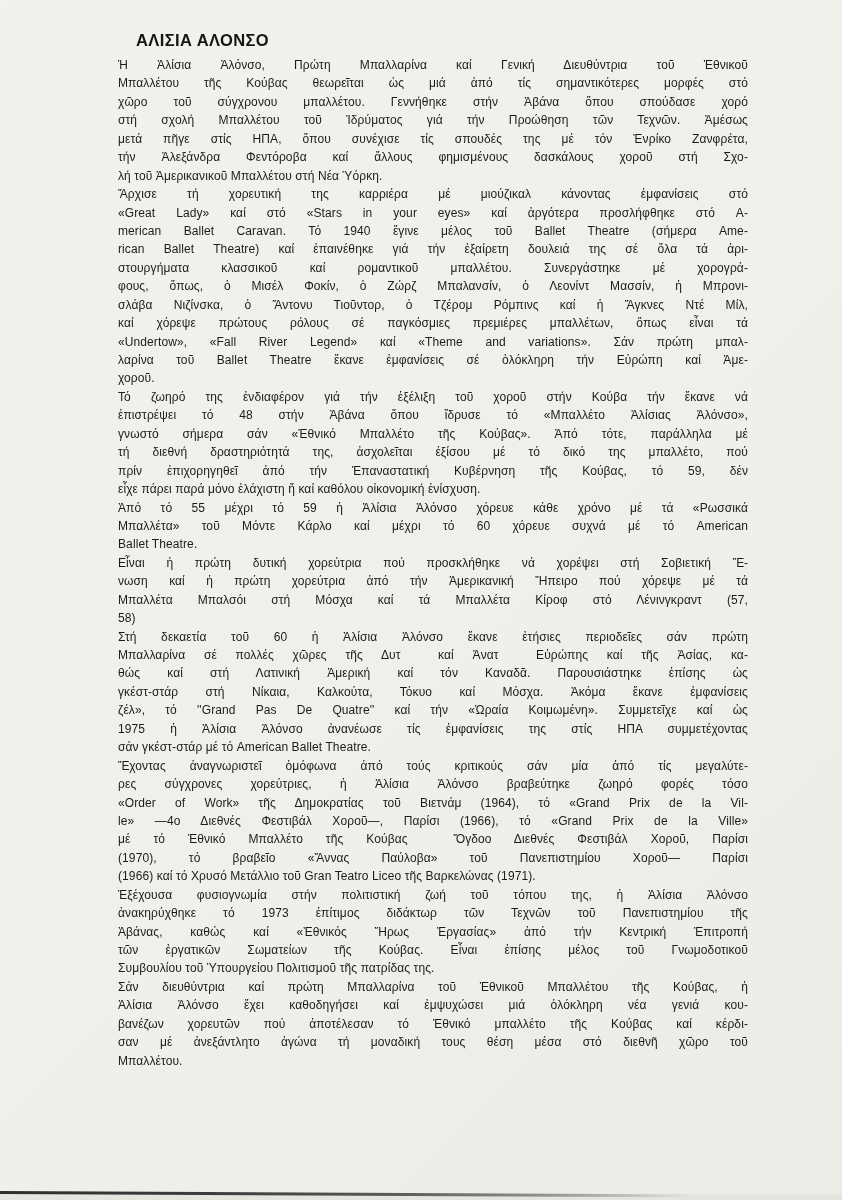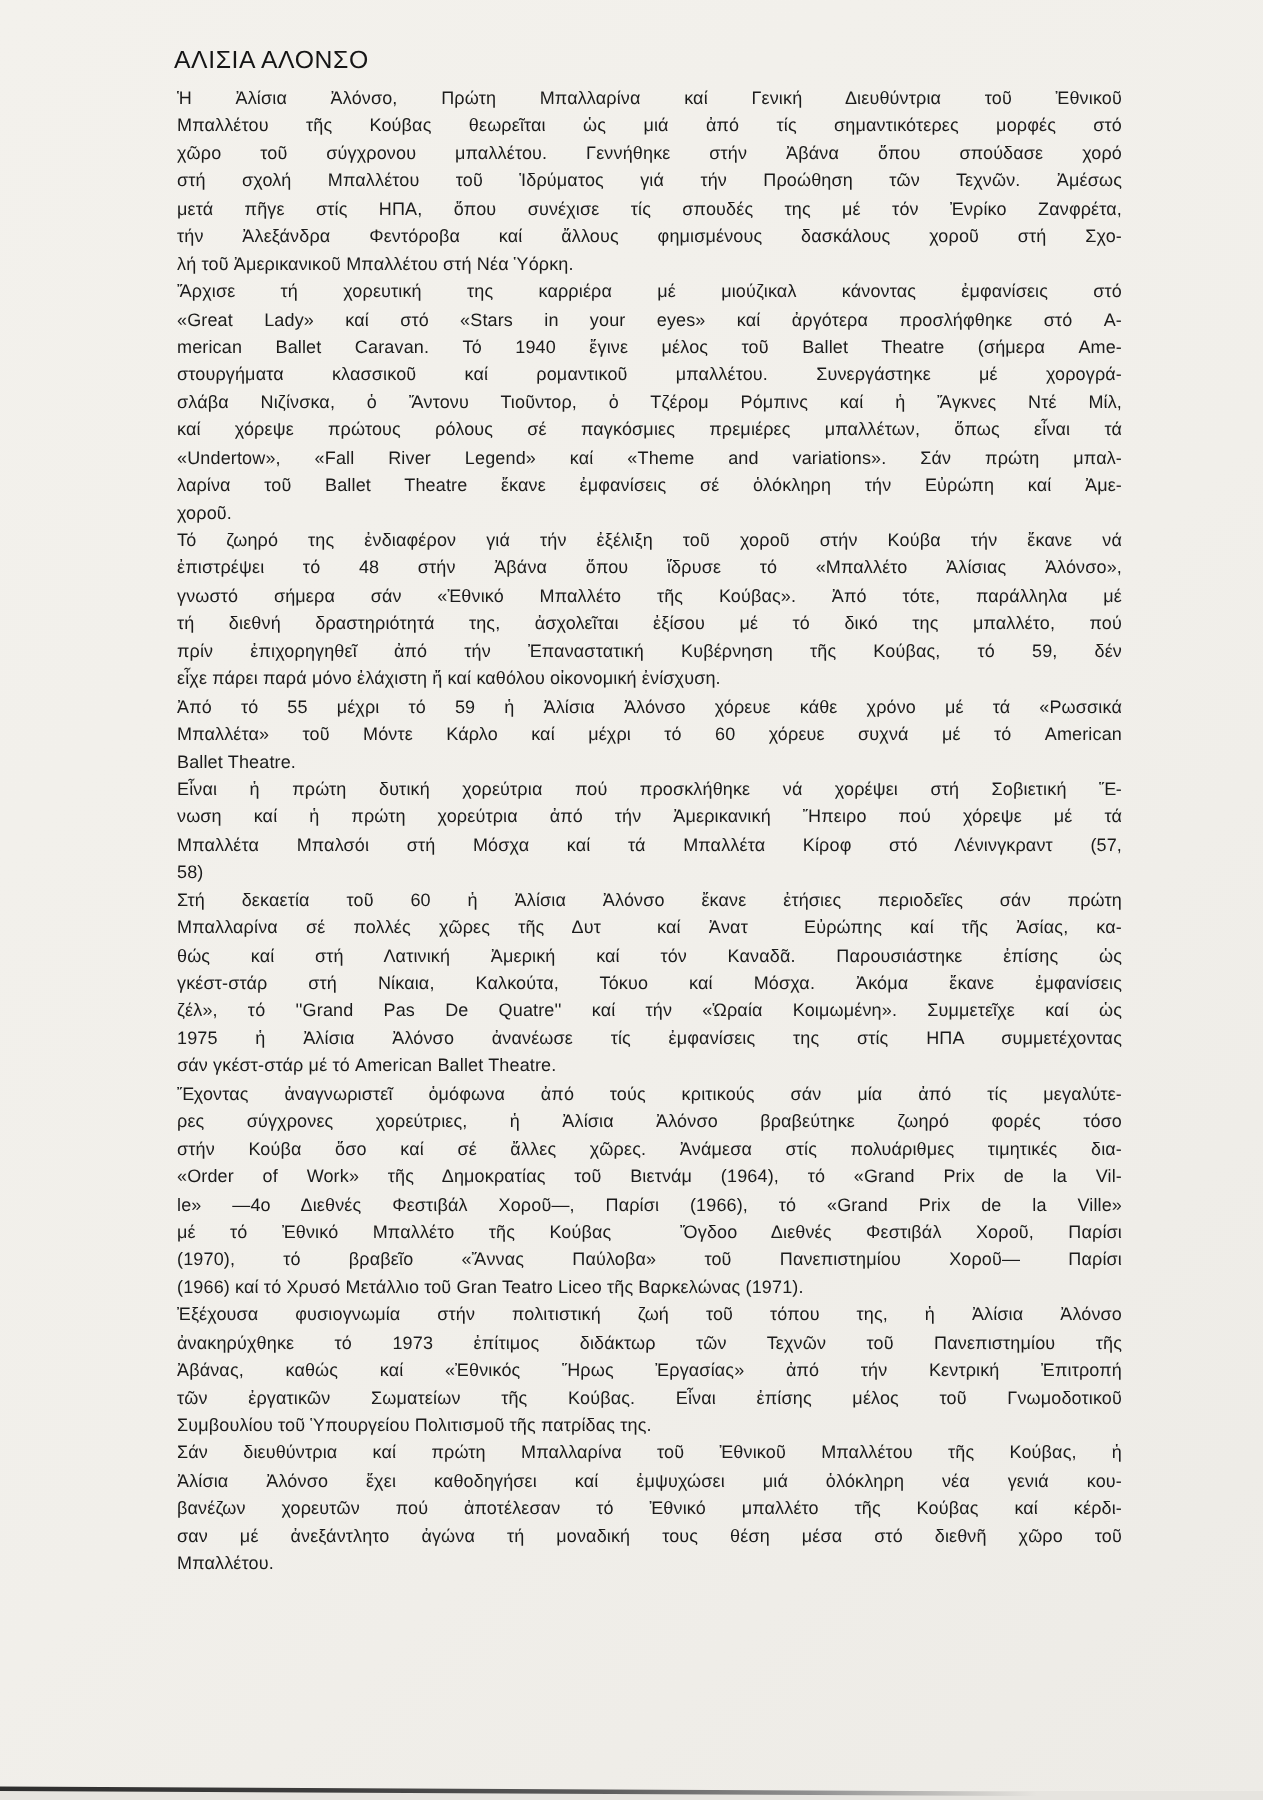--- a/index.html
+++ b/index.html
@@ -11,25 +11,25 @@
     position: relative;
     width: 842px;
     height: 1200px;
     background: linear-gradient(135deg, #f3f1ec 0%, #f1efea 55%, #edebe6 100%);
     font-family: "Liberation Sans", "DejaVu Sans", sans-serif;
     color: #1b1b1b;
     overflow: hidden;
   }
   .title {
     position: absolute;
-    left: 116px;
+    left: 136px;
     top: 31px;
     margin: 0;
     font-size: 16.5px;
-    font-weight: 400;
+    font-weight: 700;
     letter-spacing: 0.4px;
     color: #151515;
   }
   .body {
     position: absolute;
     left: 118px;
     top: 56px;
     width: 630px;
   }
   .paragraph {
@@ -82,21 +82,23 @@
         <div class="line">χῶρο τοῦ σύγχρονου μπαλλέτου. Γεννήθηκε στήν Ἀβάνα ὅπου σπούδασε χορό</div>
         <div class="line">στή σχολή Μπαλλέτου τοῦ Ἱδρύματος γιά τήν Προώθηση τῶν Τεχνῶν. Ἀμέσως</div>
         <div class="line">μετά πῆγε στίς ΗΠΑ, ὅπου συνέχισε τίς σπουδές της μέ τόν Ἐνρίκο Ζανφρέτα,</div>
         <div class="line">τήν Ἀλεξάνδρα Φεντόροβα καί ἄλλους φημισμένους δασκάλους χοροῦ στή Σχο-</div>
         <div class="line last">λή τοῦ Ἀμερικανικοῦ Μπαλλέτου στή Νέα Ὑόρκη.</div>
       </div>
     <div class="paragraph">
         <div class="line">Ἄρχισε τή χορευτική της καρριέρα μέ μιούζικαλ κάνοντας ἐμφανίσεις στό</div>
         <div class="line">«Great Lady» καί στό «Stars in your eyes» καί ἀργότερα προσλήφθηκε στό A-</div>
         <div class="line">merican Ballet Caravan. Τό 1940 ἔγινε μέλος τοῦ Ballet Theatre (σήμερα Ame-</div>
+        <div class="line">rican Ballet Theatre) καί ἐπαινέθηκε γιά τήν ἐξαίρετη δουλειά της σέ ὅλα τά ἀρι-</div>
         <div class="line">στουργήματα κλασσικοῦ καί ρομαντικοῦ μπαλλέτου. Συνεργάστηκε μέ χορογρά-</div>
+        <div class="line">φους, ὅπως, ὁ Μισέλ Φοκίν, ὁ Ζώρζ Μπαλανσίν, ὁ Λεονίντ Μασσίν, ἡ Μπρονι-</div>
         <div class="line">σλάβα Νιζίνσκα, ὁ Ἄντονυ Τιοῦντορ, ὁ Τζέρομ Ρόμπινς καί ἡ Ἄγκνες Ντέ Μίλ,</div>
         <div class="line">καί χόρεψε πρώτους ρόλους σέ παγκόσμιες πρεμιέρες μπαλλέτων, ὅπως εἶναι τά</div>
         <div class="line">«Undertow», «Fall River Legend» καί «Theme and variations». Σάν πρώτη μπαλ-</div>
         <div class="line">λαρίνα τοῦ Ballet Theatre ἔκανε ἐμφανίσεις σέ ὁλόκληρη τήν Εὐρώπη καί Ἀμε-</div>
         <div class="line last">χοροῦ.</div>
       </div>
     <div class="paragraph">
         <div class="line">Τό ζωηρό της ἐνδιαφέρον γιά τήν ἐξέλιξη τοῦ χοροῦ στήν Κούβα τήν ἔκανε νά</div>
         <div class="line">ἐπιστρέψει τό 48 στήν Ἀβάνα ὅπου ἵδρυσε τό «Μπαλλέτο Ἀλίσιας Ἀλόνσο»,</div>
         <div class="line">γνωστό σήμερα σάν «Ἐθνικό Μπαλλέτο τῆς Κούβας». Ἀπό τότε, παράλληλα μέ</div>
@@ -120,21 +122,20 @@
         <div class="line">Μπαλλαρίνα σέ πολλές χῶρες τῆς Δυτ &nbsp;καί Ἀνατ &nbsp;Εὐρώπης καί τῆς Ἀσίας, κα-</div>
         <div class="line">θώς καί στή Λατινική Ἀμερική καί τόν Καναδᾶ. Παρουσιάστηκε ἐπίσης ὡς</div>
         <div class="line">γκέστ-στάρ στή Νίκαια, Καλκούτα, Τόκυο καί Μόσχα. Ἀκόμα ἔκανε ἐμφανίσεις</div>
         <div class="line">ζέλ», τό ''Grand Pas De Quatre'' καί τήν «Ὡραία Κοιμωμένη». Συμμετεῖχε καί ὡς</div>
         <div class="line">1975 ἡ Ἀλίσια Ἀλόνσο ἀνανέωσε τίς ἐμφανίσεις της στίς ΗΠΑ συμμετέχοντας</div>
         <div class="line last">σάν γκέστ-στάρ μέ τό American Ballet Theatre.</div>
       </div>
     <div class="paragraph">
         <div class="line">Ἔχοντας ἀναγνωριστεῖ ὁμόφωνα ἀπό τούς κριτικούς σάν μία ἀπό τίς μεγαλύτε-</div>
         <div class="line">ρες σύγχρονες χορεύτριες, ἡ Ἀλίσια Ἀλόνσο βραβεύτηκε ζωηρό φορές τόσο</div>
-        <div class="line">στήν Κούβα ὅσο καί σέ ἄλλες χῶρες. Ἀνάμεσα στίς πολυάριθμες τιμητικές δια-</div>
         <div class="line">«Order of Work» τῆς Δημοκρατίας τοῦ Βιετνάμ (1964), τό «Grand Prix de la Vil-</div>
         <div class="line">le» —4ο Διεθνές Φεστιβάλ Χοροῦ—, Παρίσι (1966), τό «Grand Prix de la Ville»</div>
         <div class="line">μέ τό Ἐθνικό Μπαλλέτο τῆς Κούβας &nbsp;Ὄγδοο Διεθνές Φεστιβάλ Χοροῦ, Παρίσι</div>
         <div class="line">(1970), τό βραβεῖο «Ἄννας Παύλοβα» τοῦ Πανεπιστημίου Χοροῦ— Παρίσι</div>
         <div class="line last">(1966) καί τό Χρυσό Μετάλλιο τοῦ Gran Teatro Liceo τῆς Βαρκελώνας (1971).</div>
       </div>
     <div class="paragraph">
         <div class="line">Ἐξέχουσα φυσιογνωμία στήν πολιτιστική ζωή τοῦ τόπου της, ἡ Ἀλίσια Ἀλόνσο</div>
         <div class="line">ἀνακηρύχθηκε τό 1973 ἐπίτιμος διδάκτωρ τῶν Τεχνῶν τοῦ Πανεπιστημίου τῆς</div>
         <div class="line">Ἀβάνας, καθώς καί «Ἐθνικός Ἥρως Ἐργασίας» ἀπό τήν Κεντρική Ἐπιτροπή</div>

